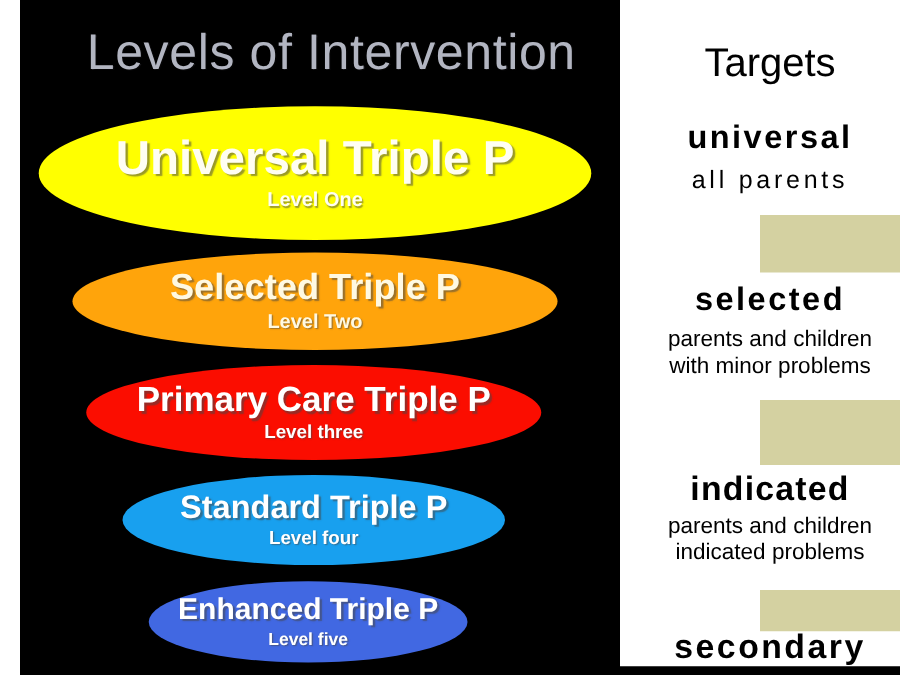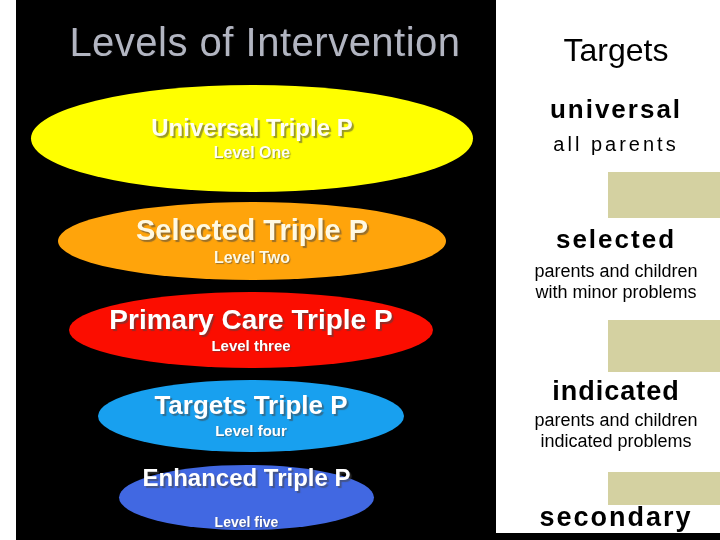--- a/index.html
+++ b/index.html
@@ -42,22 +42,22 @@
   .level-sub {
     font-weight: 700;
     line-height: 1.1;
     margin-top: 4px;
     text-shadow: 1px 1px 1px rgba(70,70,70,0.55);
   }
   #ellipse-1 { left: 15px;  top: 85px;  width: 442px; height: 107px; }
   #ellipse-2 { left: 42px;  top: 202px; width: 388px; height: 78px;  }
   #ellipse-3 { left: 53px;  top: 292px; width: 364px; height: 76px;  }
   #ellipse-4 { left: 82px;  top: 380px; width: 306px; height: 72px;  }
-  #ellipse-5 { left: 103px; top: 465px; width: 255px; height: 65px; justify-content: space-between;  }
-  #ellipse-1 .level-name { font-size: 24px; }
+  #ellipse-5 { left: 103px; top: 465px; width: 255px; height: 65px;  }
+  #ellipse-1 .level-name { font-size: 38px; }
   #ellipse-2 .level-name { font-size: 29px; }
   #ellipse-3 .level-name { font-size: 28px; }
   #ellipse-4 .level-name { font-size: 26px; }
   #ellipse-5 .level-name { font-size: 24px; }
   #ellipse-1 .level-sub { font-size: 16px; }
   #ellipse-2 .level-sub { font-size: 16px; }
   #ellipse-3 .level-sub { font-size: 15px; }
   #ellipse-4 .level-sub { font-size: 15px; }
   #ellipse-5 .level-sub { font-size: 14px; }
 
@@ -115,21 +115,21 @@
     <div class="level-name">Selected Triple P</div>
     <div class="level-sub">Level Two</div>
   </div>
 
   <div id="ellipse-3" class="level-ellipse" style="background-color: rgb(251, 13, 0); color: rgb(255, 255, 255); text-align: center;">
     <div class="level-name">Primary Care Triple P</div>
     <div class="level-sub">Level three</div>
   </div>
 
   <div id="ellipse-4" class="level-ellipse" style="background-color: rgb(24, 160, 239); color: rgb(255, 255, 255);">
-    <div class="level-name">Targets Triple P</div>
+    <div class="level-name">Standard Triple P</div>
     <div class="level-sub">Level four</div>
   </div>
 
   <div id="ellipse-5" class="level-ellipse" style="background-color: rgb(65, 104, 226); color: rgb(255, 255, 255);">
     <div class="level-name">Enhanced Triple P</div>
     <div class="level-sub">Level five</div>
   </div>
 
   <div class="targets-panel" style="background-color: rgb(255, 255, 255);">
     <div class="targets-title">Targets</div>

